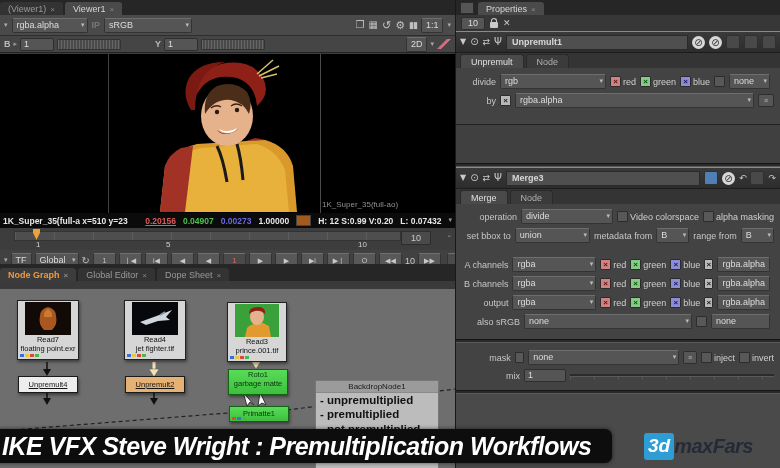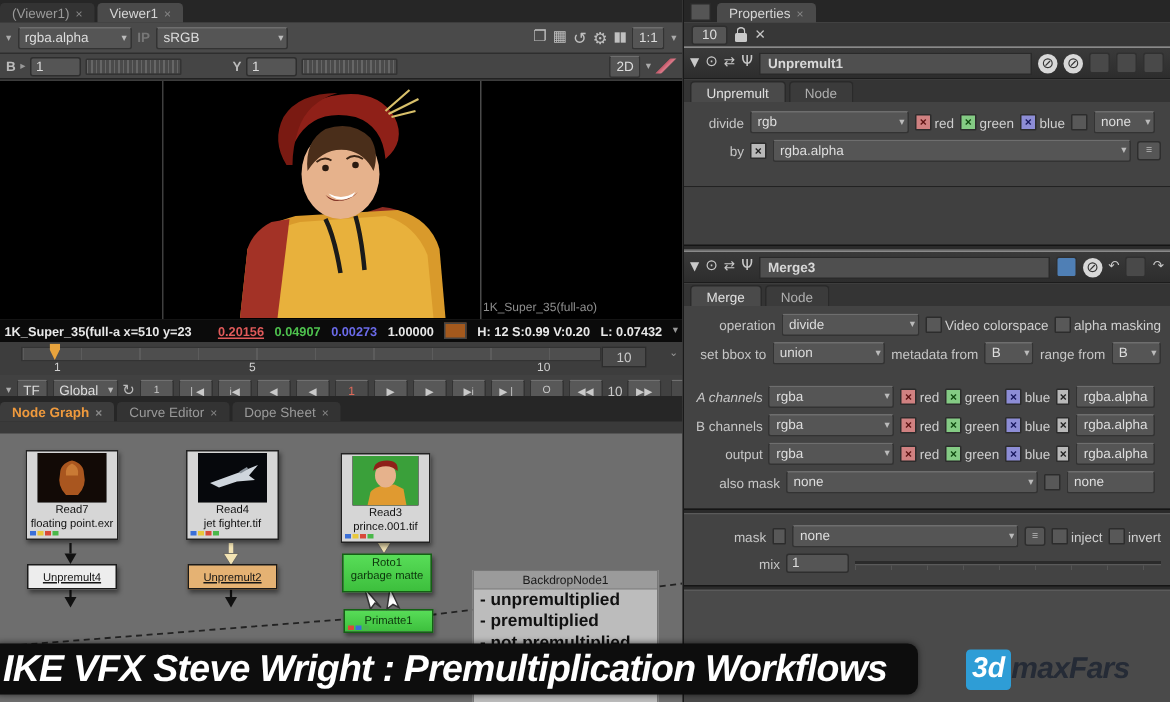--- a/index.html
+++ b/index.html
@@ -49,21 +49,21 @@
   .chips{display:flex;gap:1px;padding:1px 2px 2px;}
   .chip{width:4px;height:3px;}
   .smallnode{position:absolute;width:58px;height:15px;border:1px solid #1a1a1a;box-shadow:1px 2px 3px rgba(0,0,0,.45);
              color:#151515;font-size:7.5px;display:flex;align-items:center;justify-content:center;text-decoration:underline;}
   .greennode{position:absolute;border:1px solid #146114;box-shadow:1px 2px 3px rgba(0,0,0,.45);background:linear-gradient(#58dd58,#3dbf3d);
              color:#0c330c;font-size:7.5px;text-align:center;line-height:1.15;}
   #backdrop1{position:absolute;left:315px;top:91px;width:122px;height:90px;background:#bcbcbc;border:1px solid #777;}
   #backdrop1 .bh{background:#9b9b9b;color:#1a1a1a;text-align:center;font-size:8px;padding:1px 0;border-bottom:1px solid #8a8a8a;}
   #backdrop1 .bl{color:#111;font-size:11.5px;font-weight:bold;padding:0 4px;line-height:1.25;}
   
-  #props{left:455px;top:0;width:325px;height:468px;background:#737373;border-left:1px solid #191919;box-sizing:border-box;}
+  #props{left:455px;top:0;width:325px;height:468px;background:#eab308;border-left:1px solid #191919;box-sizing:border-box;}
   .phead{height:20px;background:linear-gradient(#3a3a3a,#2d2d2d);border-top:1px solid #8a8a8a;border-bottom:1px solid #1c1c1c;display:flex;align-items:center;gap:4px;padding:0 4px;}
   .ptitle{background:#4f4f4f;border:1px solid #2a2a2a;color:#d8d8d8;flex:1;height:13px;line-height:13px;padding:0 5px;font-weight:bold;}
   .hbtn{width:13px;height:13px;background:#d8d8d8;border-radius:50%;color:#333;font-size:10px;line-height:13px;text-align:center;}
   .gbox{width:12px;height:12px;background:#494949;border:1px solid #303030;border-radius:2px;}
   .gbox.blue{background:#4f7fb5;}
   .ptabs{display:flex;align-items:flex-end;height:15px;background:#343434;padding-left:4px;gap:2px;}
   .ptab{padding:2px 10px 1px;background:#3b3b3b;color:#b0b0b0;border-radius:3px 3px 0 0;border:1px solid #2a2a2a;border-bottom:none;}
   .ptab.active{background:#4a4a4a;color:#e0e0e0;}
   .prow{display:flex;align-items:center;gap:4px;padding:2px 6px;}
   .plabel{color:#c6c6c6;text-align:right;white-space:nowrap;}
@@ -203,21 +203,21 @@
       <span class="i" style="color:#bbb;font-size:10px;">↧</span>
     </div>
   </div>
 
   <div id="ngtabs" class="abs">
     <div class="tab ng-active">
       <span>Node Graph</span>
       <span class="x">×</span>
     </div>
     <div class="tab">
-      <span>Curve Editor</span>
+      <span>Global Editor</span>
       <span class="x">×</span>
     </div>
     <div class="tab">
       <span>Dope Sheet</span>
       <span class="x">×</span>
     </div>
   </div>
 
   <div id="nodegraph" class="abs">
 
@@ -424,21 +424,21 @@
       <div class="prow">
         <span class="plabel" style="width:58px;">set bbox to</span>
         <span class="dd" style="width:68px;">union</span>
         <span class="plabel">metadata from</span>
         <span class="dd" style="width:18px;">B</span>
         <span class="plabel">range from</span>
         <span class="dd" style="width:18px;">B</span>
       </div>
       <div style="height:10px;"></div>
       <div class="prow">
-        <span class="plabel" style="width:58px;font-style:italic;">A channels</span>
+        <span class="plabel" style="width:58px;">A channels</span>
         <span class="dd" style="width:82px;">rgba</span>
         <span class="chk">
             <span class="cbox r">×</span>
             <span>red</span>
           </span>
         <span class="chk">
             <span class="cbox g">×</span>
             <span>green</span>
           </span>
         <span class="chk">
@@ -478,21 +478,21 @@
             <span>green</span>
           </span>
         <span class="chk">
             <span class="cbox b">×</span>
             <span>blue</span>
           </span>
         <span class="cbox a">×</span>
         <span class="dd nodrop" style="flex:1;margin-right:4px;">rgba.alpha</span>
       </div>
       <div class="prow">
-        <span class="plabel" style="width:58px;">also mask</span>
+        <span class="plabel" style="width:58px;">also sRGB</span>
         <span class="dd" style="width:150px;">none</span>
         <span class="cbox empty">×</span>
         <span class="dd nodrop" style="flex:1;margin-right:4px;">none</span>
       </div>
       <div style="height:8px;"></div>
         <div class="sep" style="margin:0 0 5px;"></div>
       <div class="prow">
         <span class="plabel" style="width:58px;">mask</span>
         <span class="cbox empty">×</span>
         <span class="dd" style="width:158px;">none</span>

